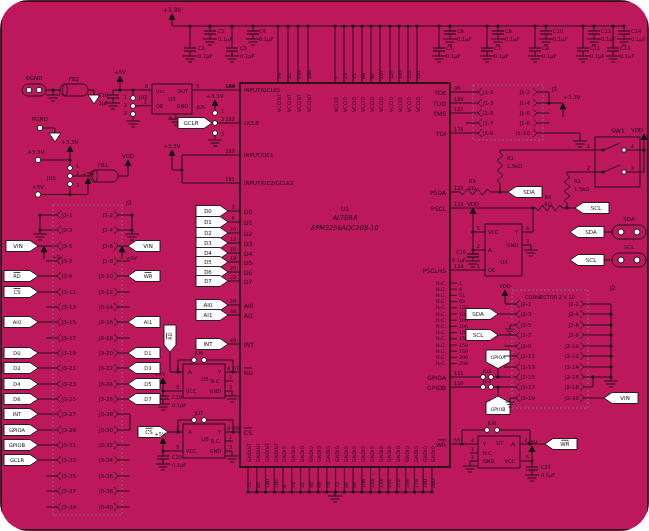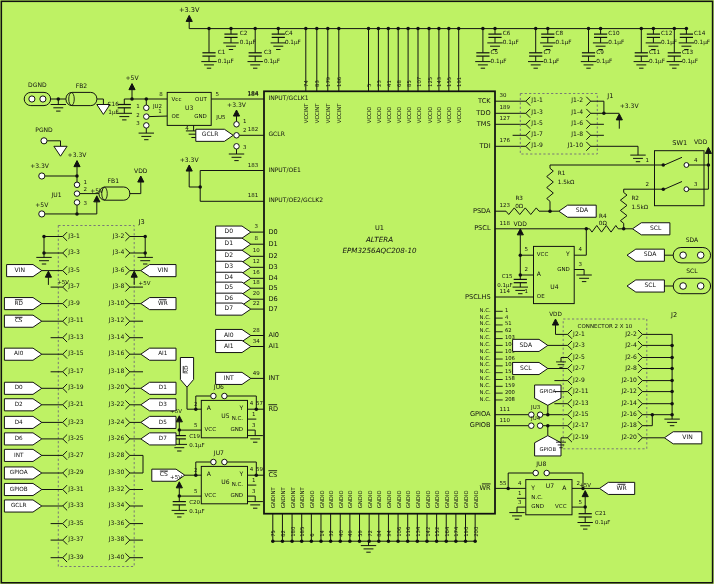--- a/index.html
+++ b/index.html
@@ -1,17 +1,17 @@
 <!DOCTYPE html>
 <html><head>
 <meta charset="utf-8">
 <style>
   html,body{margin:0;padding:0;background:#fff;}
   body{font-family:"DejaVu Sans", sans-serif;}
-  #stage{width:649px;height:531px;position:relative;background:#bef264;overflow:hidden;}
+  #stage{width:649px;height:531px;position:relative;background:#be185d;overflow:hidden;border-radius:29px;}
   svg text{font-family:"DejaVu Sans", sans-serif;fill:#111;}
 </style>
 </head>
 <body>
 
 <div id="stage">
   <svg id="schem" width="649" height="531" viewBox="0 0 649 531" xmlns="http://www.w3.org/2000/svg">
       <g>
         <rect x="1.2" y="1.2" width="646.6" height="528.6" fill="none" stroke="#111" stroke-width="1.4"></rect>
       </g>

